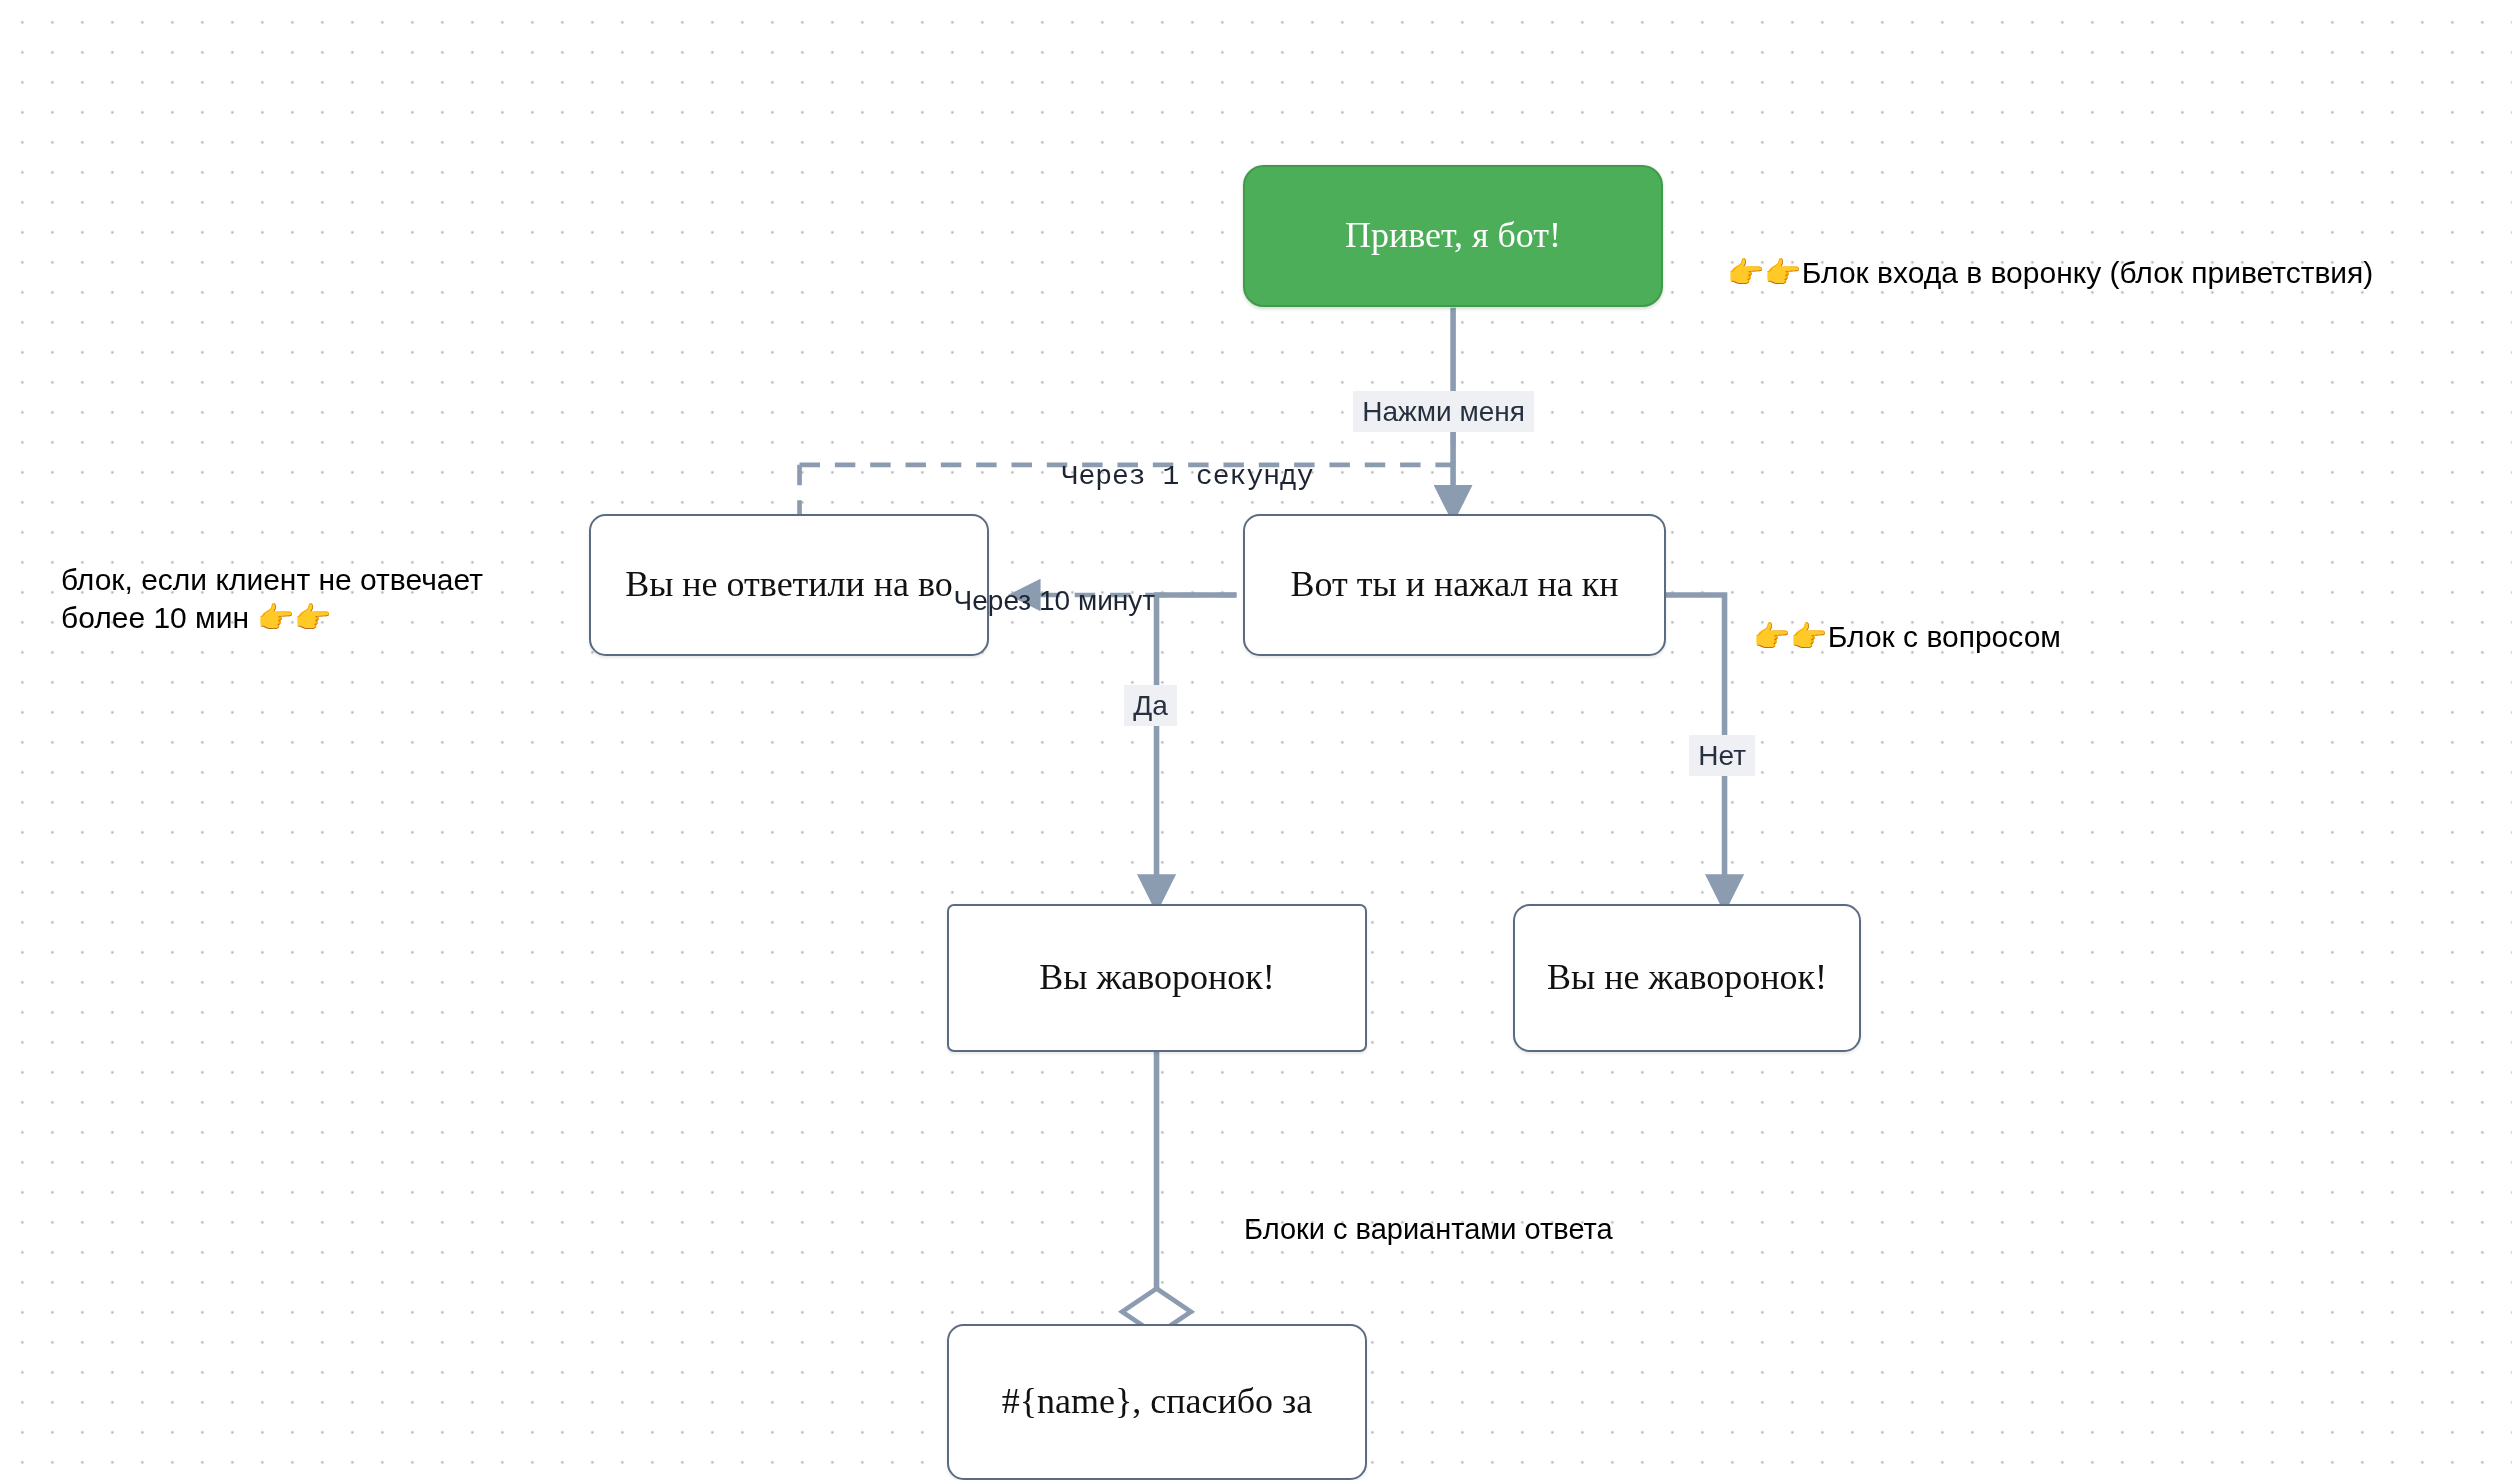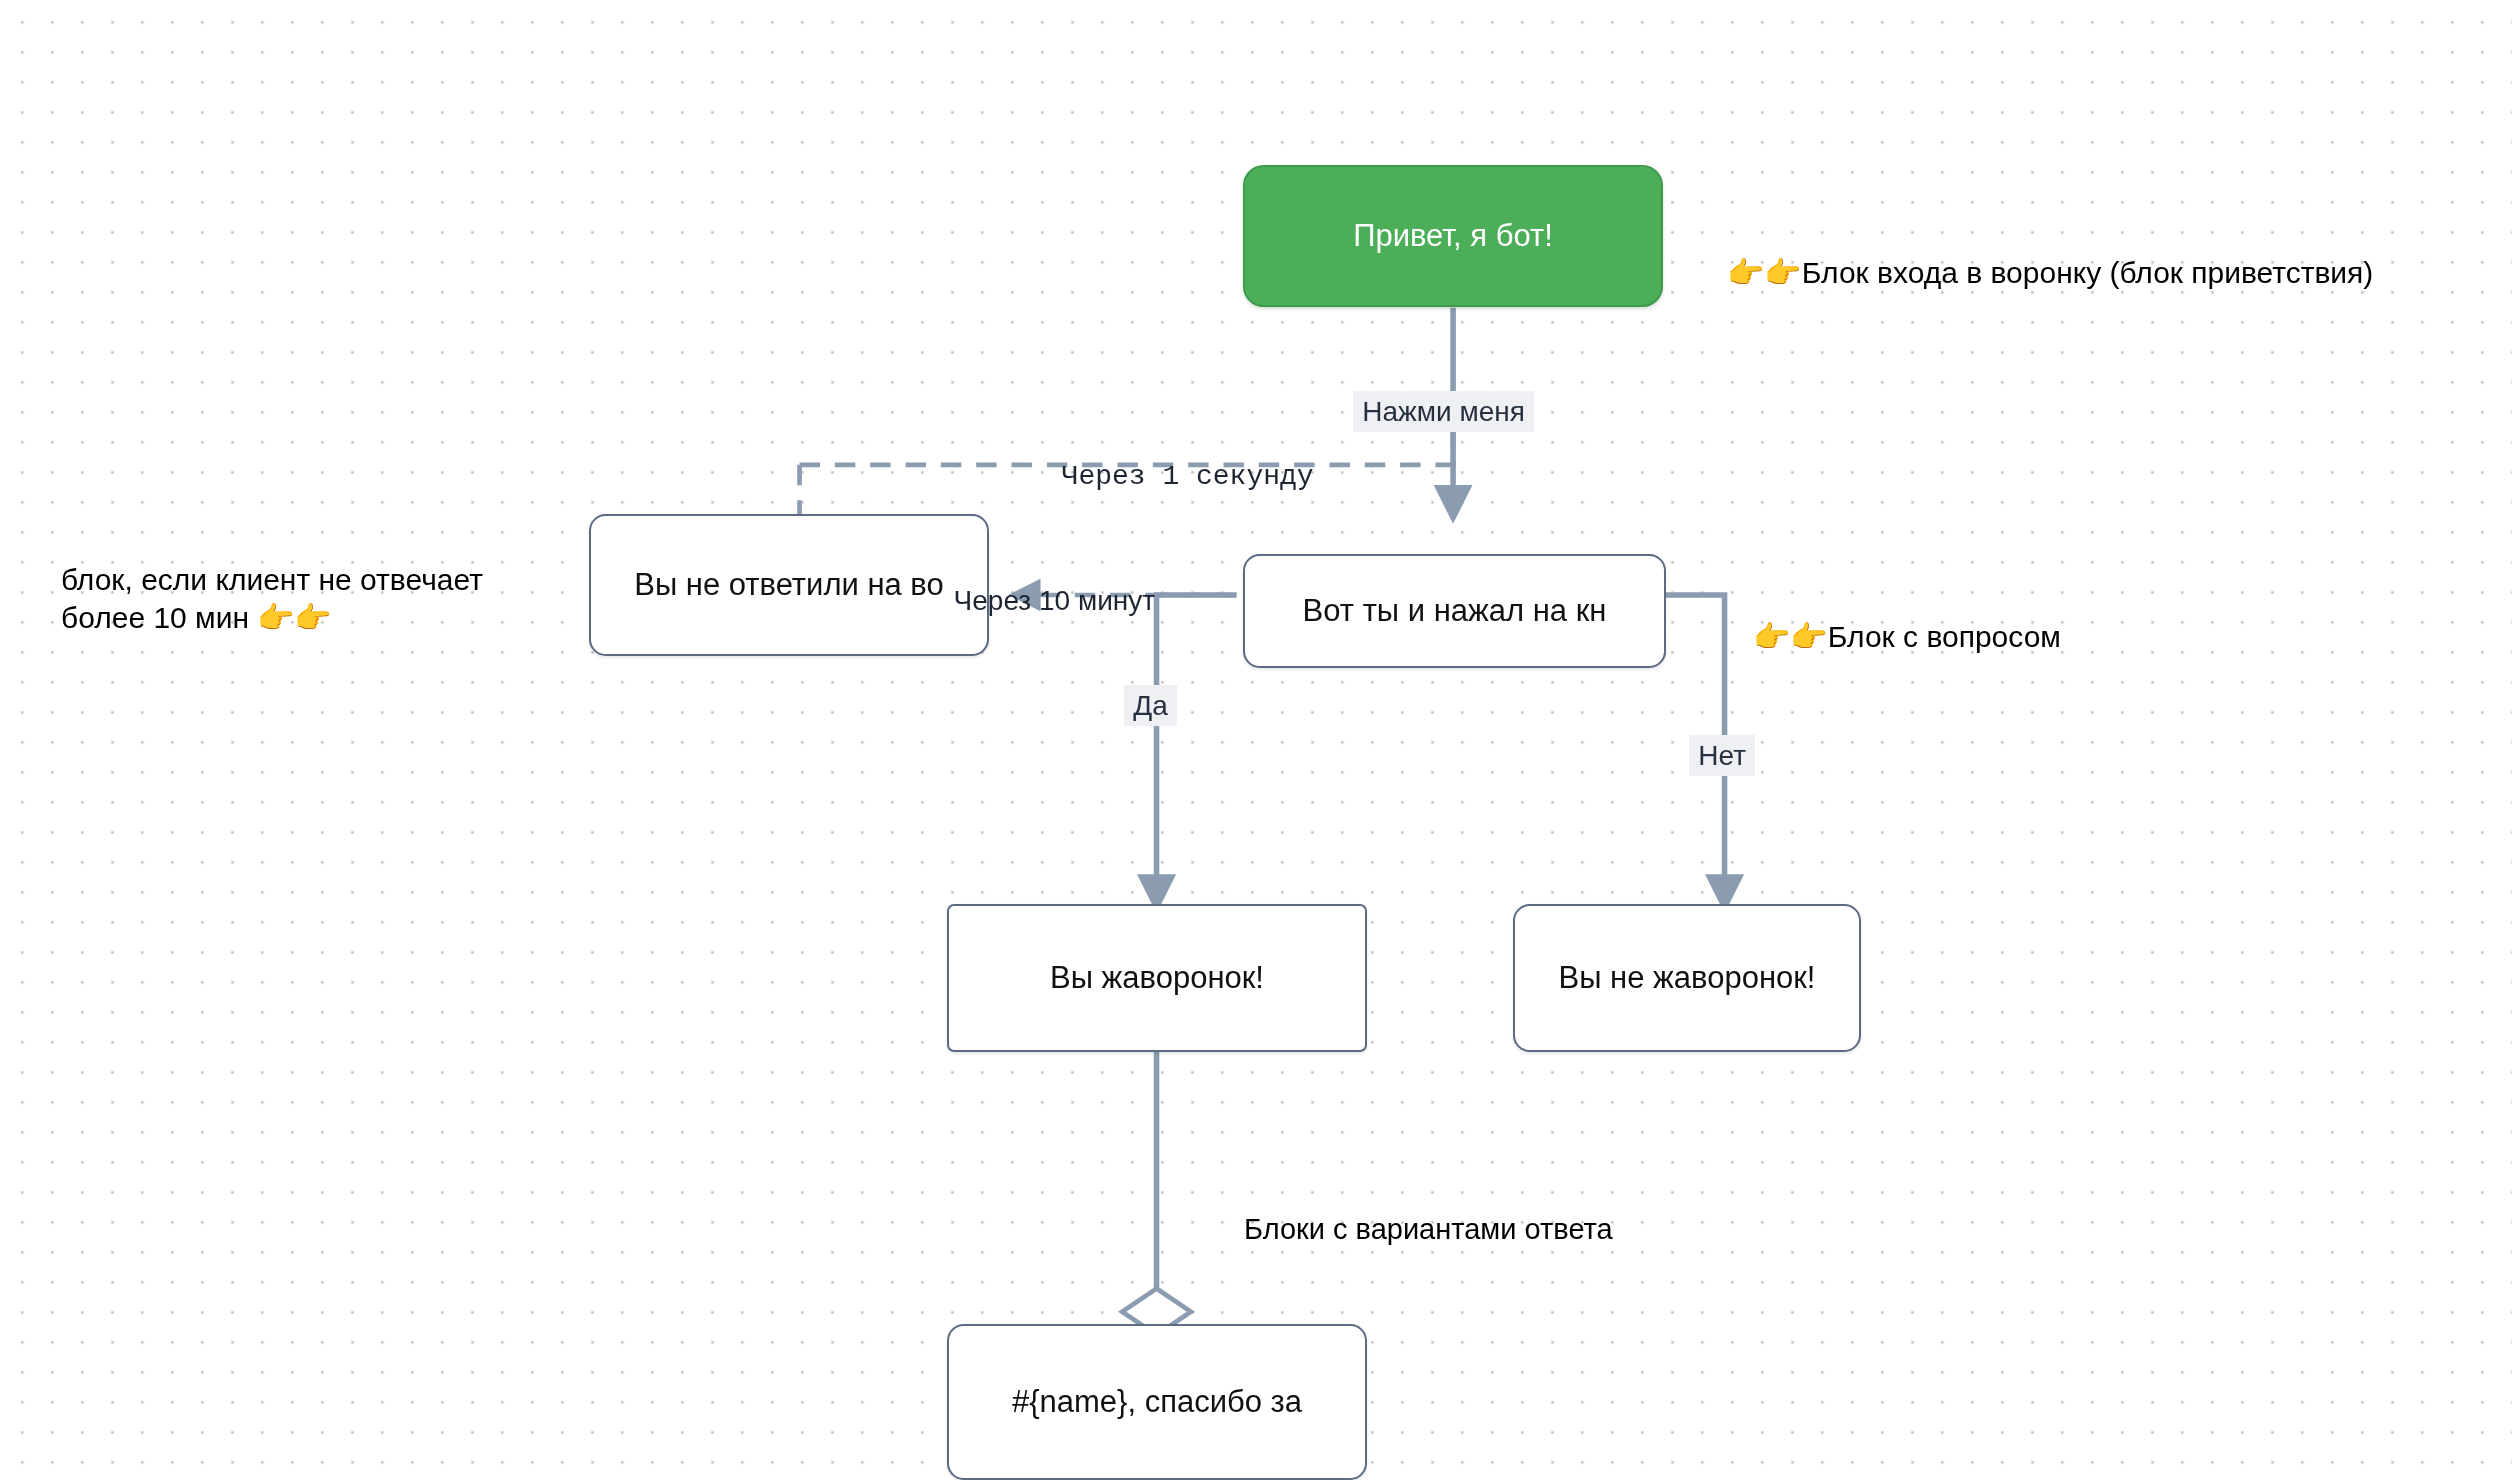--- a/index.html
+++ b/index.html
@@ -35,26 +35,27 @@
     position: absolute;
     box-sizing: border-box;
     display: flex;
     align-items: center;
     justify-content: center;
     text-align: left;
     border-radius: 16.7px;
     background: #ffffff;
     border: 2.8px solid #5a6b82;
     color: #111111;
-    font-size: 31px;
+    font-size: 36px;
     line-height: 1.2;
     padding: 0 20.5px;
     white-space: nowrap;
     overflow: hidden;
     box-shadow: 0 1.9px 2.8px rgba(30,40,60,0.10);
+    font-family: Liberation Serif, serif;
   }
   .node.green {
     background: #4cae58;
     border-color: #3f9a4a;
     color: #ffffff;
     border-radius: 20.5px;
     box-shadow: 0 1.9px 3.7px rgba(30,60,30,0.18);
   }
 
   
@@ -131,21 +132,21 @@
   </svg>
 
   <div class="node green" style="left:1243px; top:165px; width:420px; height:142px;">
     <span>Привет, я бот!</span>
   </div>
 
   <div class="node" style="left:589px; top:514px; width:400px; height:142px;">
     <span>Вы не ответили на во</span>
   </div>
 
-  <div class="node" style="left:1243px; top:514px; width:423px; height:114px;margin-top:40px;">
+  <div class="node" style="left:1243px; top:514px; width:423px; height:142px;">
     <span>Вот ты и нажал на кн</span>
   </div>
 
   <div class="node" style="left:947px; top:904px; width:420px; height:148px;border-radius:7px;">
     <span>Вы жаворонок!</span>
   </div>
 
   <div class="node" style="left:1513px; top:904px; width:348px; height:148px;">
     <span>Вы не жаворонок!</span>
   </div>

